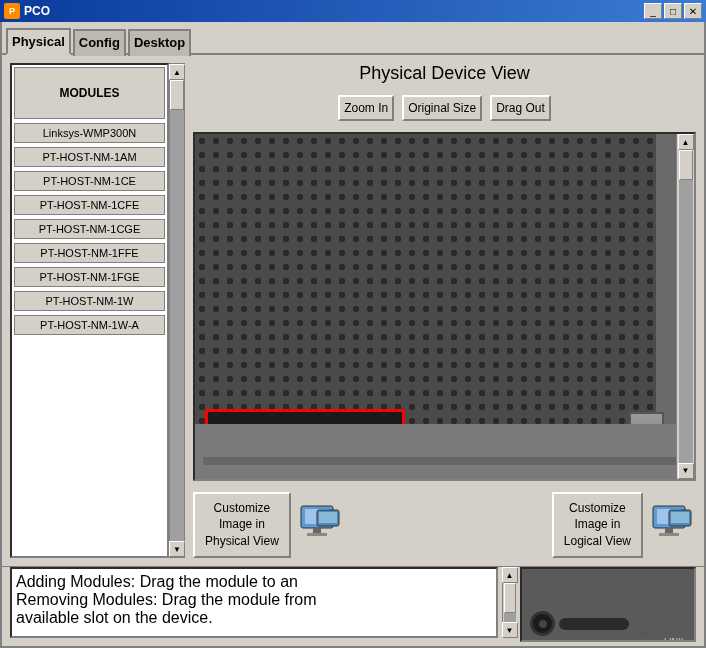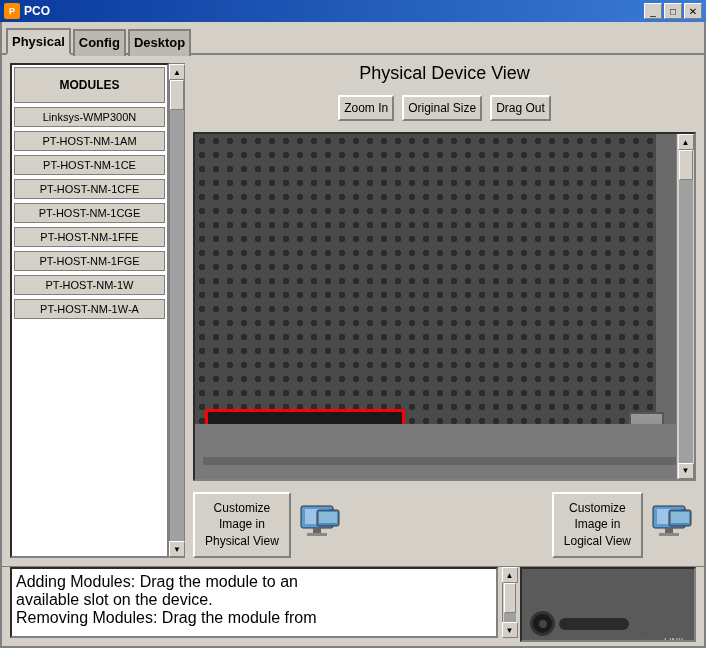--- a/index.html
+++ b/index.html
@@ -114,21 +114,21 @@
       background: white;
       flex: 1;
       overflow: hidden;
       display: flex;
       flex-direction: column;
     }
     .modules-header {
       background: #d4d0c8;
       border: 1px solid #808080;
       text-align: center;
-      padding: 10px;
+      padding: 18px;
       font-weight: bold;
       font-size: 12px;
       margin: 2px;
     }
     .module-item {
       background: #d4d0c8;
       border: 1px solid #808080;
       text-align: center;
       padding: 3px 2px;
       margin: 2px;
@@ -493,22 +493,22 @@
             </svg>
           </div>
         </div>
       </div>
     </div>
   </div>
 
   <div class="bottom-info" style="padding: 0 8px 8px 8px;">
     <div class="info-text-panel">
       <div>Adding Modules: Drag the module to an</div>
+      <div>Removing Modules: Drag the module from</div>
       <div> available slot on the device.</div>
-      <div>Removing Modules: Drag the module from</div>
     </div>
     <div class="info-scrollbar">
       <div class="scroll-btn">▲</div>
       <div style="flex:1;background:#a0a0a0;width:12px;">
         <div class="scroll-thumb" style="width:12px;"></div>
       </div>
       <div class="scroll-btn">▼</div>
     </div>
 
     <div class="module-preview">

